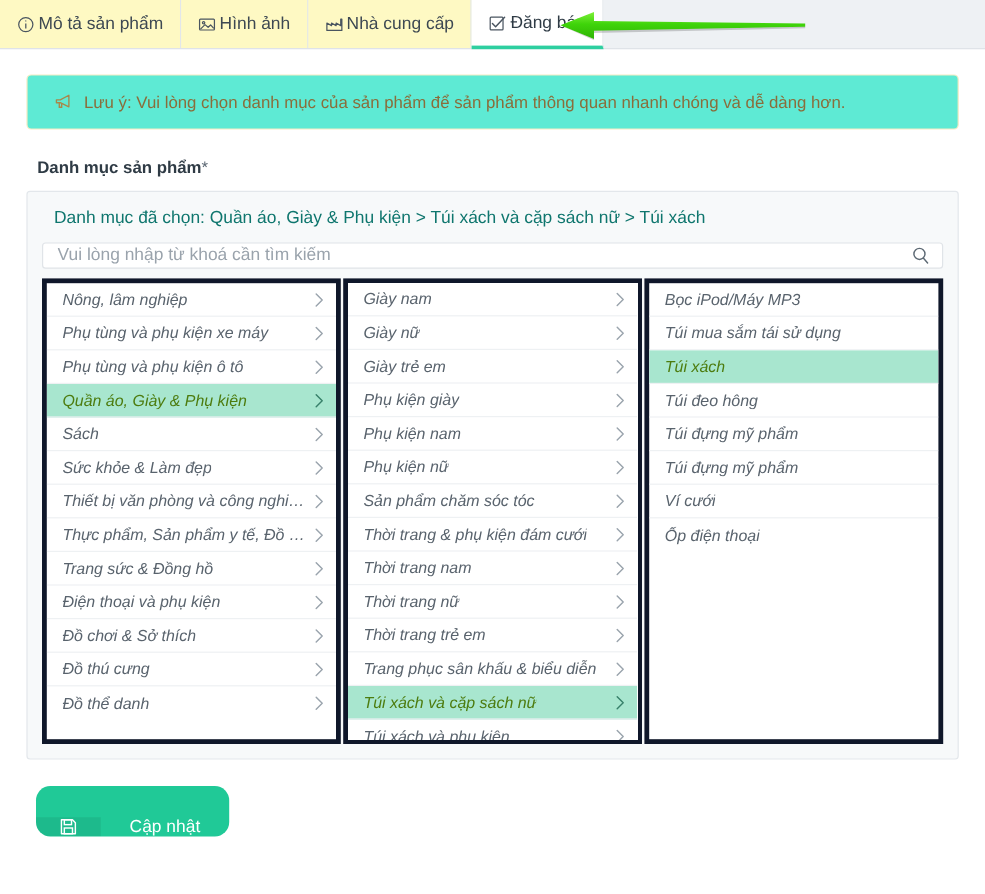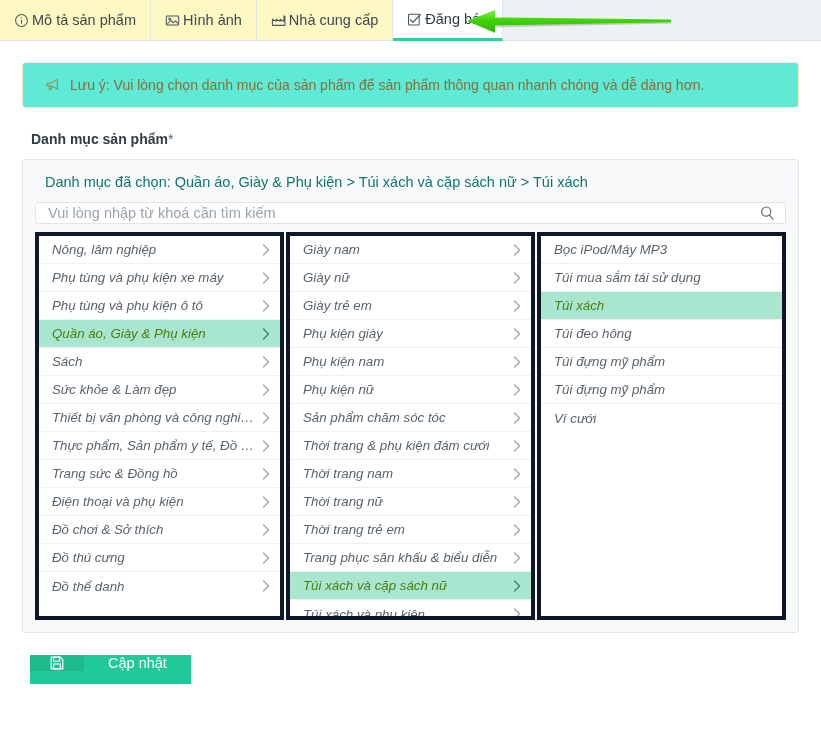--- a/index.html
+++ b/index.html
@@ -156,24 +156,24 @@
   }
   .cat.sel {
     background: #a8e6cf;
     color: #4d7c0f;
   }
   .cat.sel .chev { color: #37806a; }
 
   
   .footer { padding: 22px 0 0 30px; }
   .btn-update {
-    display: inline-flex; align-items: flex-start;
-    height: 29px;
+    display: inline-flex; align-items: flex-end;
+    height: 42px;
     background: #20c997;
-    border: 0; border-radius: 0;
+    border: 0; border-radius: 12px;
     overflow: hidden;
     cursor: pointer;
     font-family: inherit;
   }
   .btn-update .bicon {
     display: flex; align-items: center; justify-content: center;
     width: 54px;
     background: rgba(0,0,0,0.07);
     color: #ffffff;
   }
@@ -453,20 +453,23 @@
         </div>
         <div class="cat">
           <span class="lbl">Túi đựng mỹ phẩm</span>
         </div>
         <div class="cat">
           <span class="lbl">Túi đựng mỹ phẩm</span>
         </div>
         <div class="cat">
           <span class="lbl">Ví cưới</span>
         </div>
+        <div class="cat">
+          <span class="lbl">Ốp điện thoại</span>
+        </div>
       </div>
   </div>
 </div>
 
 <div class="footer">
   <button class="btn-update">
     <span class="bicon">
       <svg viewBox="0 0 16 16" width="16" height="16" fill="none" stroke="currentColor" stroke-width="1.2">
         <path d="M2.2 2.2 h9.2 L13.8 4.6 v9.2 H2.2 z" stroke-linejoin="round"></path>
         <rect x="4.6" y="2.2" width="6" height="4"></rect>

